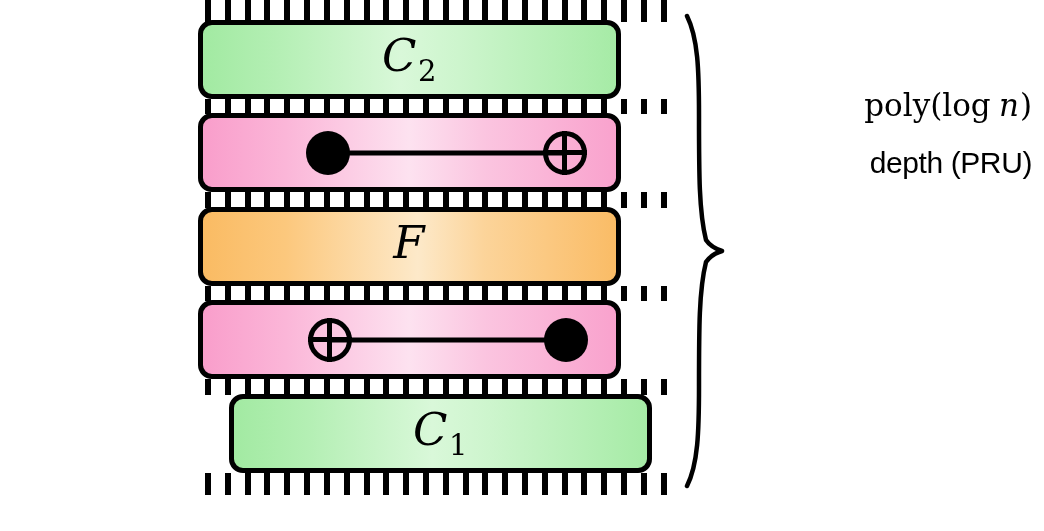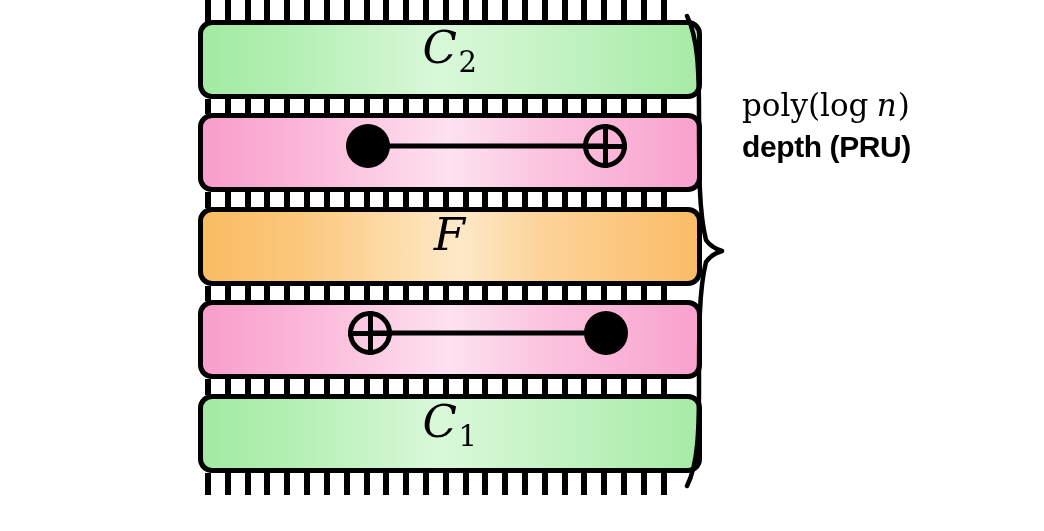--- a/index.html
+++ b/index.html
@@ -27,25 +27,26 @@
     position: absolute;
     left: 196px;
     top: 0px;
     width: 480px;
     height: 531px;
   }
 
   .gate-box {
     position: absolute;
     left: 2px;
-    width: 504px;
+    width: 423px;
     box-sizing: border-box;
     border: 5px solid #000000;
     border-radius: 14px;
     display: flex;
+    align-items: center;
     justify-content: center;
   }
 
   .gate-green {
     background: linear-gradient(to right,
       #a2eaa2 0%, #b4efb4 18%, #d9f8d9 48%, #cdf5cd 62%, #a6eba6 100%);
   }
   .gate-pink {
     background: linear-gradient(to right,
       #f99ecb 0%, #fbb6d8 20%, #fde2f0 50%, #fbc5e0 68%, #f9a2cd 100%);
@@ -147,44 +148,44 @@
     left: 684px;
     top: 12px;
     width: 44px;
     height: 478px;
   }
   .brace-wrap svg { display: block; }
 
   
   .annotation {
     position: absolute;
-    text-align: left;
+    text-align: right;
     user-select: none;
   }
   .ann-math {
     font-family: "DejaVu Serif", "Liberation Serif", serif;
     font-size: 31px;
     color: #000000;
     white-space: nowrap;
     line-height: 1.15;
   }
   .ann-math i {
     font-style: italic;
     padding-left: 2px;
     padding-right: 1px;
   }
   .ann-bold {
     font-family: "Liberation Sans", sans-serif;
-    font-weight: bold;
+    font-weight: normal;
     font-size: 30px;
     color: #000000;
     white-space: nowrap;
     line-height: 1.25;
     letter-spacing: -0.4px;
-    margin-top: 4px;
+    margin-top: 20px;
   }
 </style>
 </head>
 <body>
 
 <div id="stage">
 
   <div class="circuit-stack">
 
     <div class="wire-row" style="top:0px;height:22px;">
@@ -339,21 +340,21 @@
         <div class="wire-tick"></div>
         <div class="wire-tick"></div>
         <div class="wire-tick"></div>
         <div class="wire-tick"></div>
         <div class="wire-tick"></div>
         <div class="wire-tick"></div>
         <div class="wire-tick"></div>
         <div class="wire-tick"></div>
       </div>
 
-    <div class="gate-box gate-green" style="top:394px;height:79px;">
+    <div class="gate-box gate-green" style="top:394px;height:79px;margin-left:31px;">
       <span class="gate-label"><span>C</span><span class="sub">1</span></span>
     </div>
 
     <div class="wire-row" style="top:473px;height:22px;">
         <div class="wire-tick"></div>
         <div class="wire-tick"></div>
         <div class="wire-tick"></div>
         <div class="wire-tick"></div>
         <div class="wire-tick"></div>
         <div class="wire-tick"></div>

